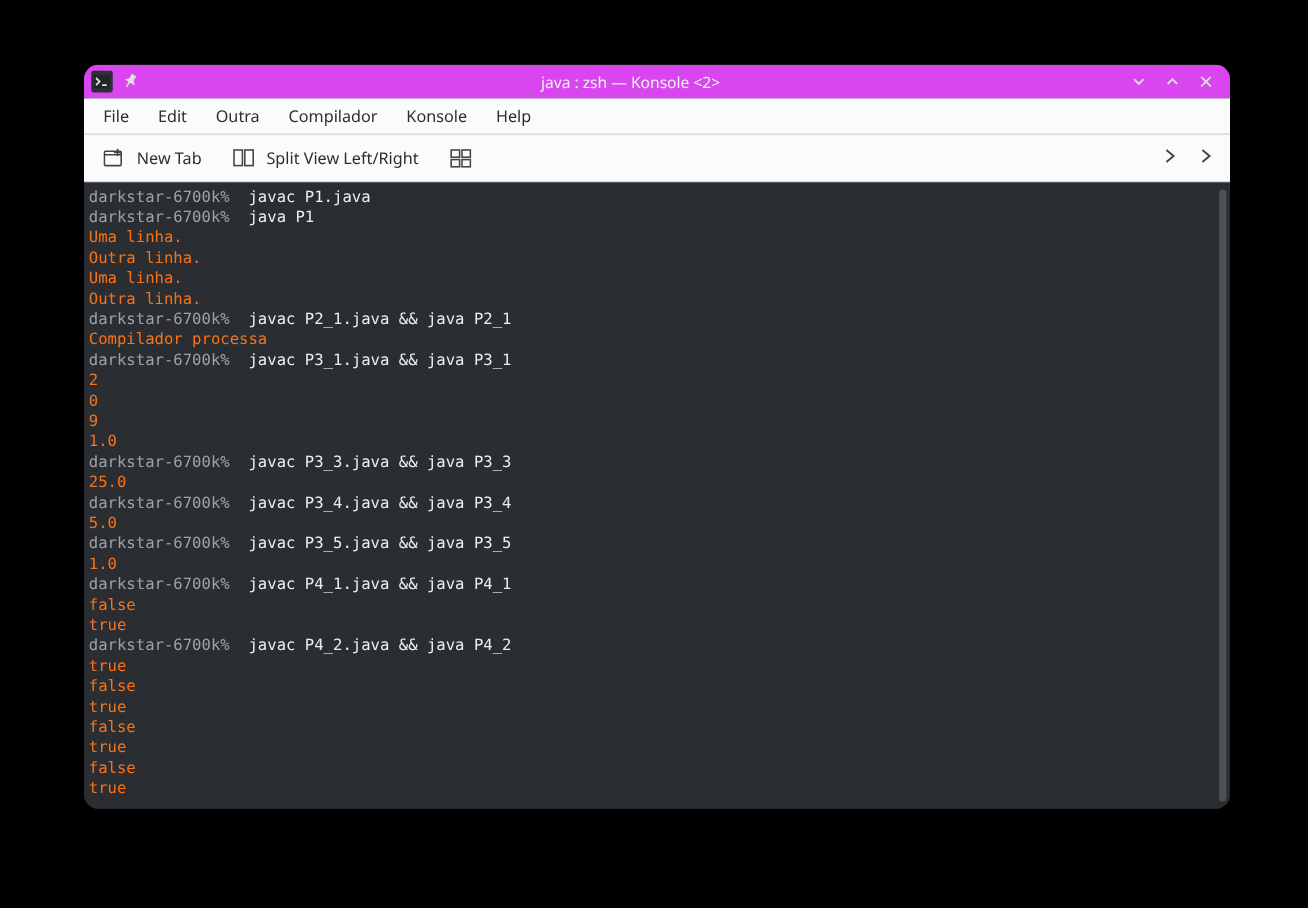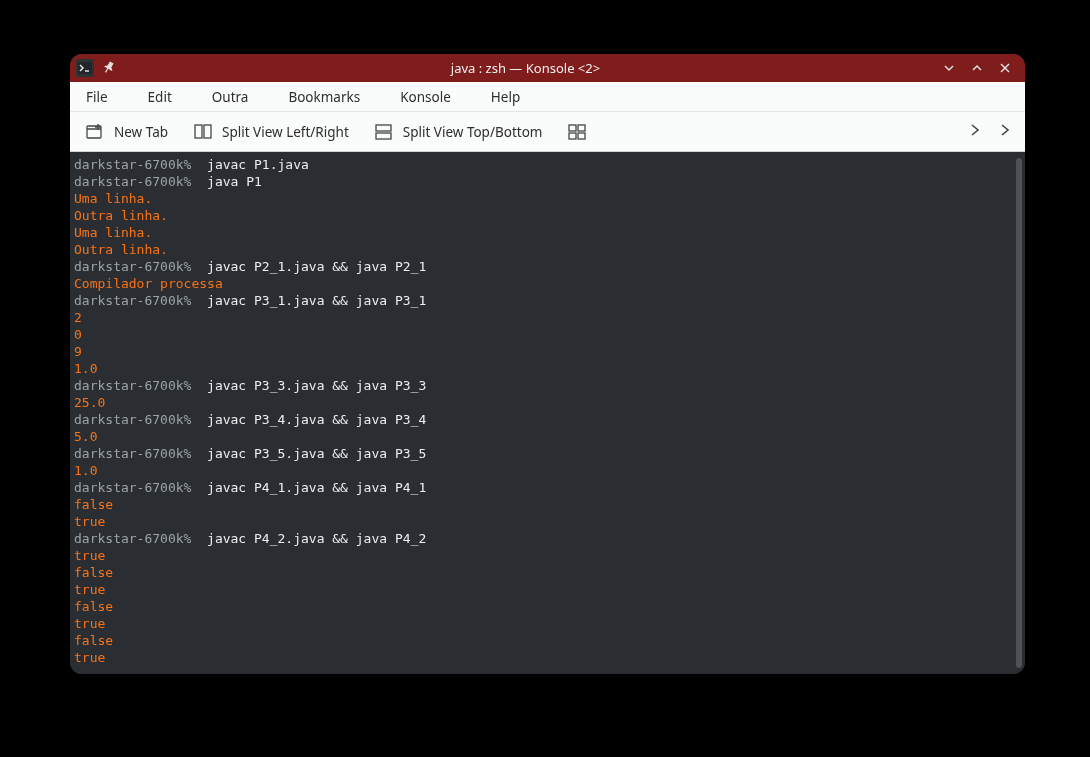--- a/index.html
+++ b/index.html
@@ -18,21 +18,21 @@
     height: 620px;
     border-radius: 12px;
     overflow: hidden;
     box-shadow: 0 18px 50px rgba(0,0,0,0.7);
     background: #31363b;
     display: flex;
     flex-direction: column;
   }
   .titlebar {
     height: 28px;
-    background: #7f1d1d;
+    background: #d946ef;
     display: flex;
     align-items: center;
     color: #e6e6e6;
     font-size: 13px;
   }
   .titlebar-left {
     display: flex;
     align-items: center;
     gap: 6px;
     padding-left: 6px;
@@ -67,21 +67,21 @@
     justify-content: center;
     cursor: pointer;
   }
   .tctrl svg { display:block; }
 
   .menubar {
     height: 30px;
     background: #fafbfb;
     display: flex;
     align-items: center;
-    gap: 20px;
+    gap: 4px;
     padding: 0 6px;
     color: #2e2e2e;
     font-size: 13.5px;
     border-bottom: 1px solid #e5e5e5;
   }
   .menu-item {
     padding: 4px 10px;
     border-radius: 3px;
     cursor: pointer;
   }
@@ -175,21 +175,21 @@
             <path d="M2 2 L10 10 M10 2 L2 10" stroke="#e0e0e0" stroke-width="1.5"></path>
           </svg>
       </div>
     </div>
   </div>
 
   <div class="menubar">
     <div class="menu-item">File</div>
     <div class="menu-item">Edit</div>
     <div class="menu-item">Outra</div>
-    <div class="menu-item">Bookmarks</div>
+    <div class="menu-item">Compilador</div>
     <div class="menu-item">Konsole</div>
     <div class="menu-item">Help</div>
   </div>
 
   <div class="toolbar">
     <div class="tool-btn">
       <span>
         <svg width="18" height="18" viewBox="0 0 18 18">
           <rect x="1" y="3" width="14" height="12" fill="none" stroke="#444" stroke-width="1.3" rx="1"></rect>
           <line x1="1" y1="6" x2="15" y2="6" stroke="#444" stroke-width="1.3"></line>
@@ -204,29 +204,20 @@
         <svg width="18" height="16" viewBox="0 0 18 16">
           <rect x="1" y="1" width="7" height="13" fill="none" stroke="#444" stroke-width="1.3"></rect>
           <rect x="10" y="1" width="7" height="13" fill="none" stroke="#444" stroke-width="1.3"></rect>
         </svg>
       </span>
       <span>Split View Left/Right</span>
     </div>
     <div class="tool-btn">
       <span>
         <svg width="18" height="16" viewBox="0 0 18 16">
-          <rect x="1" y="1" width="15" height="6" fill="none" stroke="#444" stroke-width="1.3"></rect>
-          <rect x="1" y="9" width="15" height="6" fill="none" stroke="#444" stroke-width="1.3"></rect>
-        </svg>
-      </span>
-      <span>Split View Top/Bottom</span>
-    </div>
-    <div class="tool-btn">
-      <span>
-        <svg width="18" height="16" viewBox="0 0 18 16">
           <rect x="1" y="1" width="7" height="6" fill="none" stroke="#444" stroke-width="1.3"></rect>
           <rect x="10" y="1" width="7" height="6" fill="none" stroke="#444" stroke-width="1.3"></rect>
           <rect x="1" y="9" width="7" height="6" fill="none" stroke="#444" stroke-width="1.3"></rect>
           <rect x="10" y="9" width="7" height="6" fill="none" stroke="#444" stroke-width="1.3"></rect>
         </svg>
       </span>
     </div>
     <div class="toolbar-spacer"></div>
     <div class="toolbar-chevrons">
       <span>

